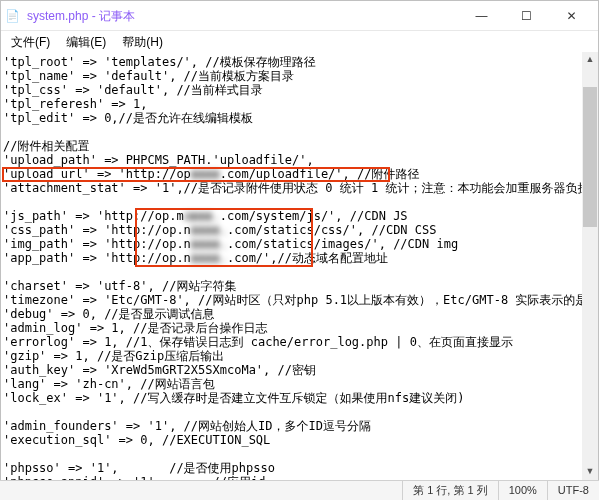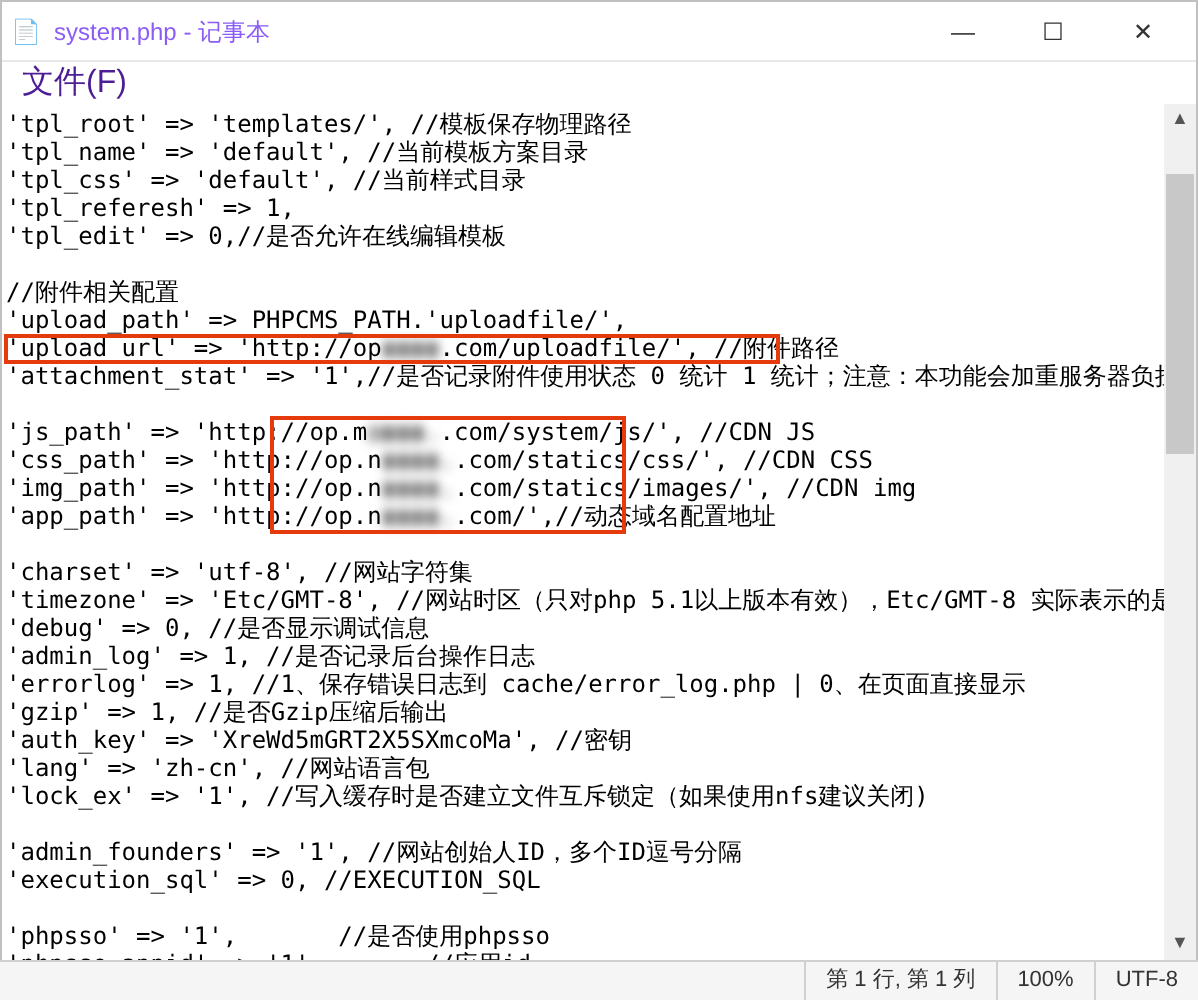--- a/index.html
+++ b/index.html
@@ -2,21 +2,21 @@
 <html><head>
 <meta charset="utf-8">
 <style>
 *{margin:0;padding:0;box-sizing:border-box}
 body{font-family:"Microsoft YaHei","SimSun",sans-serif;font-size:12px;background:#fff;line-height:1.5;width:599px;height:500px;overflow:hidden;border:1px solid #c0c0c0}
 .titlebar{height:30px;display:flex;align-items:center;padding:0 4px;background:#fff;border-bottom:1px solid #e8e8e8}
 .titlebar-icon{width:16px;height:16px;margin-right:6px;display:flex;align-items:center;justify-content:center}
 .titlebar-title{flex:1;font-size:12px;color:#8b5cf6}
 .win-btns{display:flex}
 .win-btn{width:45px;height:28px;display:flex;align-items:center;justify-content:center;color:#333}
-.menubar{height:22px;display:flex;align-items:center;padding:0 2px;font-size:16px;color:#4c1d95}
+.menubar{height:22px;display:flex;align-items:center;padding:0 2px;font-size:12px;color:#000000}
 .menu-item{padding:2px 8px}
 .content{height:428px;overflow:auto;padding:2px 0 2px 2px;font-family:Consolas,"SimSun",monospace;font-size:12px;line-height:14px;color:#000;white-space:pre;position:relative}
 .blur{filter:blur(3px);-webkit-filter:blur(3px)}
 .redbox{position:absolute;border:2px solid #e53a0e;pointer-events:none}
 .statusbar{position:absolute;bottom:0;left:0;right:0;height:20px;border-top:1px solid #d0d0d0;display:flex;align-items:flex-start;font-size:11px;color:#333;background:#f5f5f5}
 .status-spacer{flex:1}
 .status-cell{padding:0 10px;border-left:1px solid #d0d0d0;height:100%;display:flex;align-items:center}
 .scrollbar{position:absolute;right:1px;top:52px;bottom:20px;width:16px;background:#f0f0f0}
 .scroll-thumb{position:absolute;left:1px;right:1px;top:35px;height:140px;background:#c8c8c8}
 .scroll-arrow{position:absolute;left:0;right:0;height:16px;display:flex;align-items:center;justify-content:center;font-size:9px;color:#555}
@@ -31,20 +31,22 @@
   <span class="titlebar-title">system.php - 记事本</span>
   <div class="win-btns">
     <div class="win-btn">—</div>
     <div class="win-btn">☐</div>
     <div class="win-btn">✕</div>
   </div>
 </div>
 
 <div class="menubar">
   <span class="menu-item">文件(F)</span>
+  <span class="menu-item">编辑(E)</span>
+  <span class="menu-item">帮助(H)</span>
 </div>
 
 <div class="content"><span>'tpl_root' =&gt; 'templates/', //模板保存物理路径</span>
 <span>'tpl_name' =&gt; 'default', //当前模板方案目录</span>
 <span>'tpl_css' =&gt; 'default', //当前样式目录</span>
 <span>'tpl_referesh' =&gt; 1,</span>
 <span>'tpl_edit' =&gt; 0,//是否允许在线编辑模板</span>
 <span> </span>
 <span>//附件相关配置</span>
 <span>'upload_path' =&gt; PHPCMS_PATH.'uploadfile/',</span>

